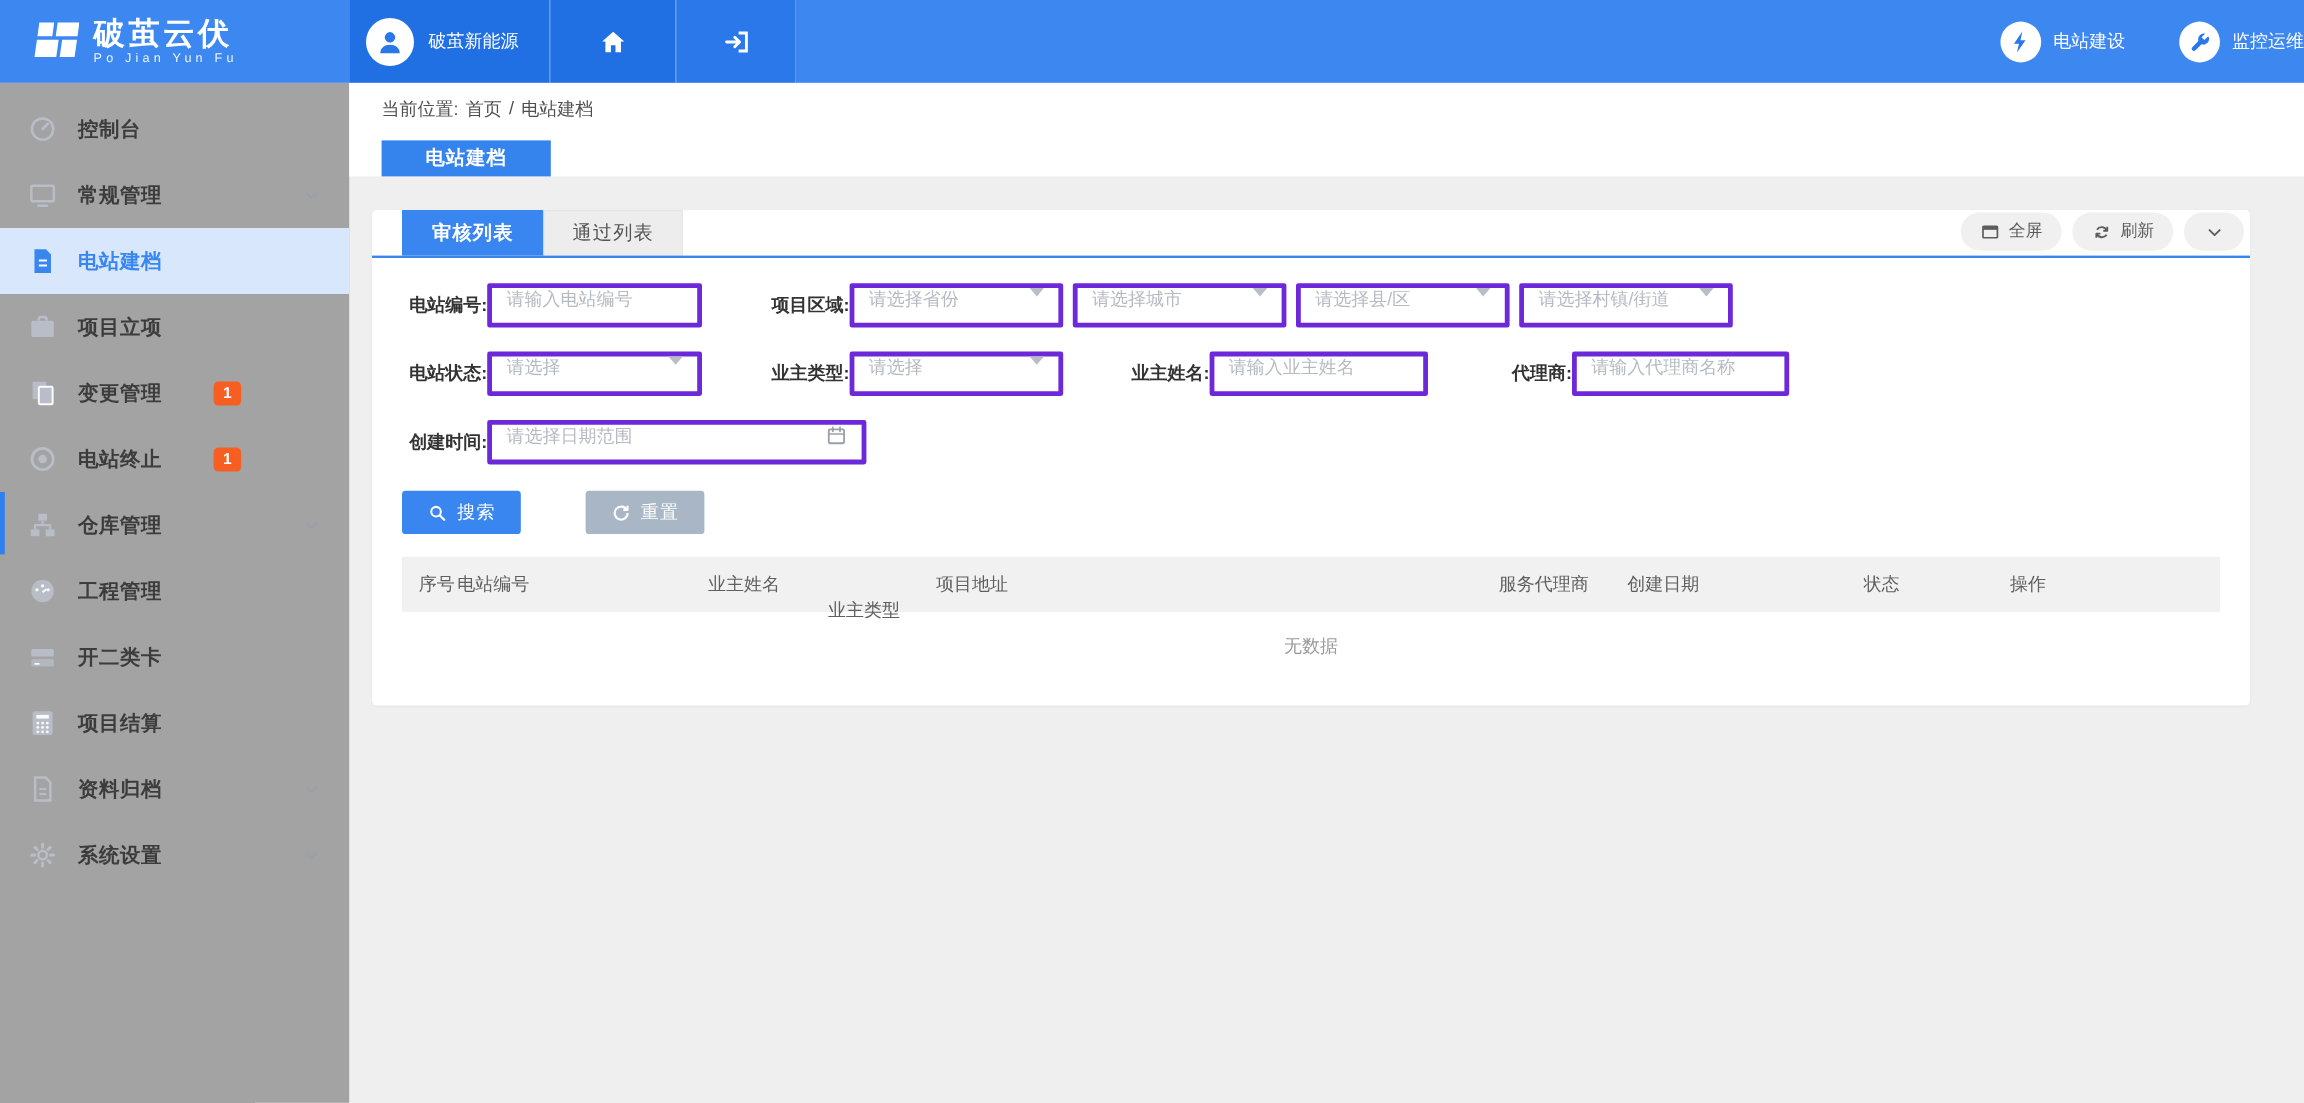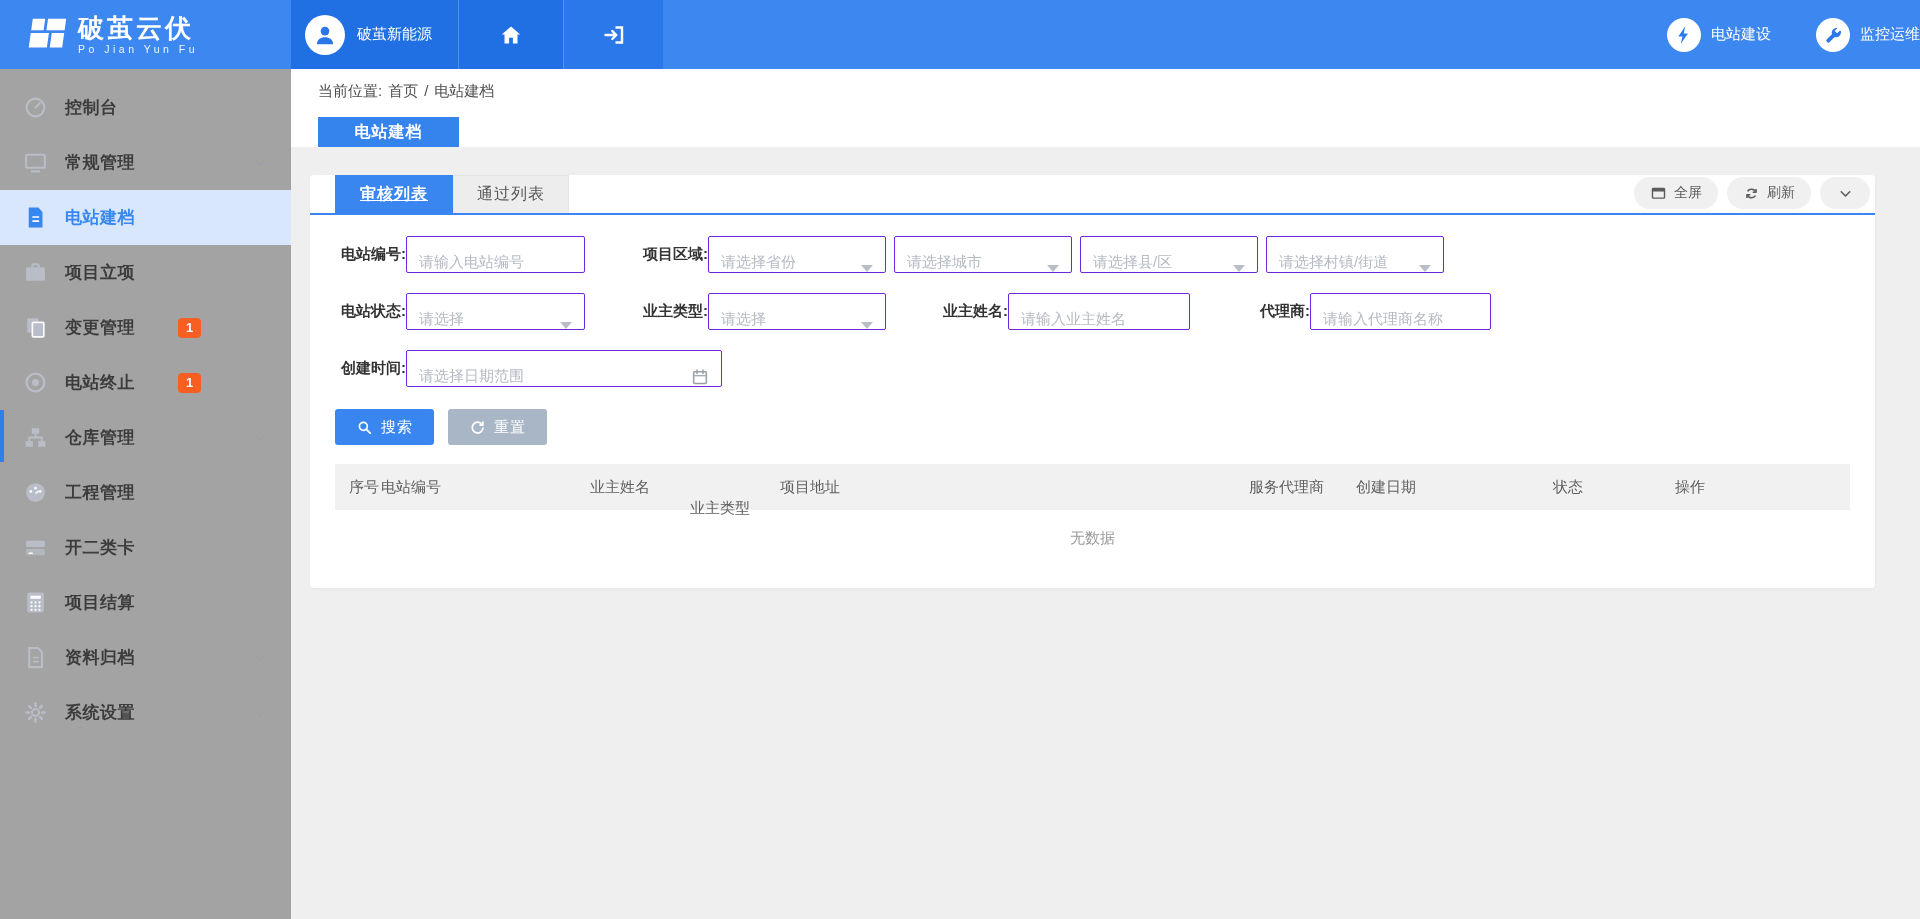--- a/index.html
+++ b/index.html
@@ -50,37 +50,37 @@
   .topbar { height:78px; background:#fff; position:relative; }
   .breadcrumb { position:absolute; left:27px; top:13px; font-size:15px; color:#4f4f4f; display:flex; gap:6px; }
   .bc-link { cursor:pointer; }
   .page-tab { position:absolute; left:27px; bottom:0; width:141px; height:30px; background:#3584ee; color:#fff; font-size:16px; font-weight:700; display:grid; place-items:center; letter-spacing:1px; cursor:pointer; }
 
   .card { position:absolute; left:19px; top:106px; width:1565px; height:413px; background:#fff; border-radius:4px; padding:0 25px; box-shadow:0 1px 3px rgba(0,0,0,.04); }
 
   .tabs-row { height:38px; position:relative; display:flex; }
   .tabs-row::after { content:''; position:absolute; left:-25px; right:-25px; top:38px; height:2px; background:#3a86f0; }
   .tab { width:118px; height:38px; display:grid; place-items:center; font-size:16px; cursor:pointer; letter-spacing:1px; }
-  .tab.active { background:#3a86f0; color:#fff; font-weight:700;text-decoration:underline; }
+  .tab.active { background:#3a86f0; color:#fff; font-weight:700; }
   .tab.inactive { background:#ededed; color:#555; border:1px solid #e6e6e6; border-bottom:none; width:116px; }
   .tools { position:absolute; right:-20px; top:2px; display:flex; gap:9px; align-items:center; }
   .pill { height:32px; border-radius:16px; background:#f0f0f0; border:none; color:#5c5c5c; font-size:14px; display:flex; align-items:center; gap:7px; padding:0 16px; cursor:pointer; font-family:inherit; }
   .pill svg { width:17px; height:17px; }
   .pill.sq { width:50px; padding:0; justify-content:center; }
 
   .form { padding-top:23px; }
   .frow { display:flex; align-items:center; height:37px; margin-bottom:20px; }
   .flabel { font-size:15px; font-weight:600; color:#333; text-align:right; flex:none; white-space:nowrap; }
-  .fctrl { height:37px; border:1px solid #6d28d9; border-radius:2px; background:#fff; display:flex; align-items:flex-end; padding:0 12px; font-size:15px; color:#b5bac3; flex:none; cursor:pointer; }
+  .fctrl { height:37px; border:4px solid #6d28d9; border-radius:2px; background:#fff; display:flex; align-items:flex-start; padding:0 12px; font-size:15px; color:#b5bac3; flex:none; cursor:pointer; }
   .fctrl .ph { overflow:hidden; white-space:nowrap; }
   .caret { margin-left:auto; width:0; height:0; border-left:6px solid transparent; border-right:6px solid transparent; border-top:7px solid #b9bec6; flex:none; }
   .cal { margin-left:auto; color:#9aa0a8; flex:none; }
   .cal svg { width:18px; height:18px; }
 
-  .actions { margin-top:22px; display:flex; }
+  .actions { margin-top:22px; display:flex;gap:40px; }
   .btn { height:36px; border:none; border-radius:3px; color:#fff; font-size:15px; display:inline-flex; align-items:center; gap:8px; padding:0 21px; cursor:pointer; font-family:inherit; letter-spacing:1px; }
   .btn svg { width:17px; height:17px; }
   .btn.search { background:#3a86f0; }
   .btn.reset { background:#a9b6c6; margin-left:14px; }
 
   .thead { margin-top:19px; height:46px; background:#f1f1f1; display:flex; align-items:center; padding-left:14px; font-size:15px; color:#5f5f5f; }
   .th { flex:none; overflow:hidden; white-space:nowrap; }
   .empty { height:56px; display:grid; place-items:center; color:#9a9a9a; font-size:15px; }
 </style>
 </head>

